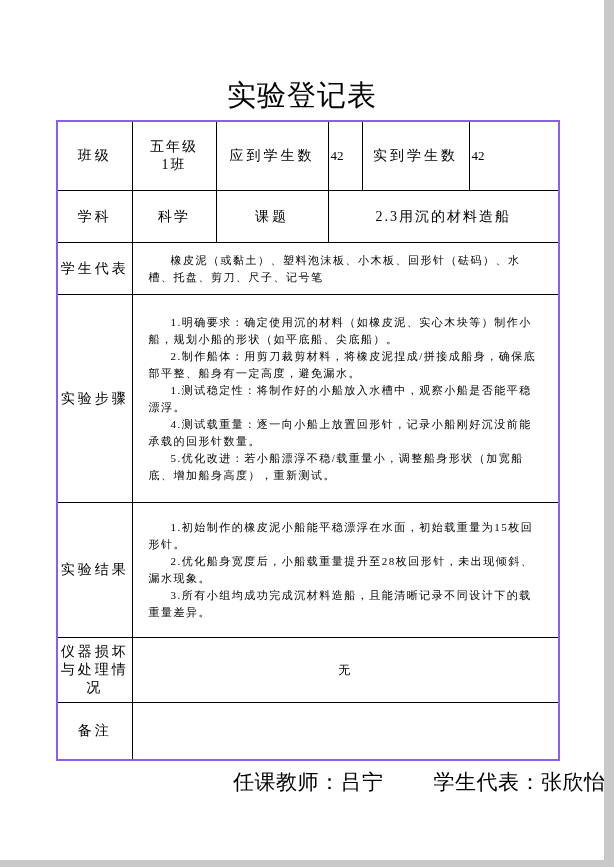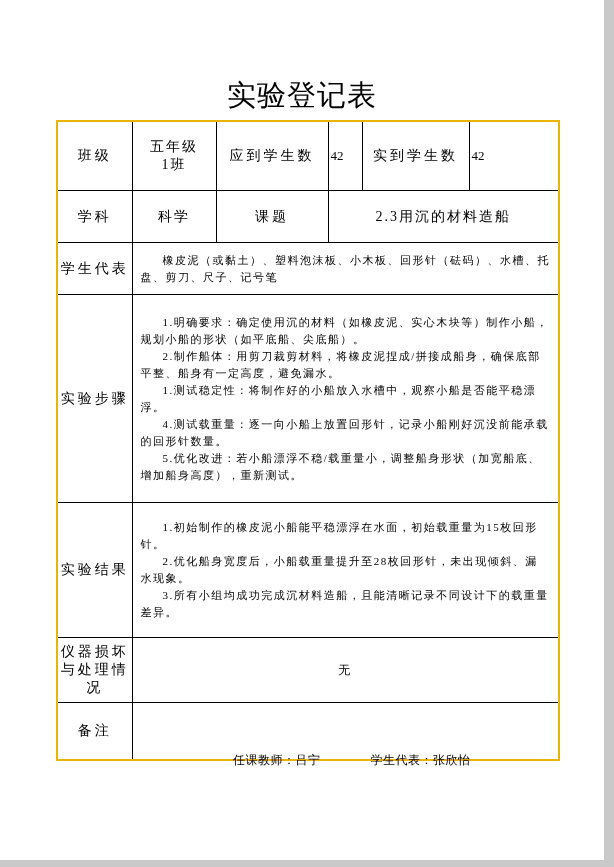--- a/index.html
+++ b/index.html
@@ -20,47 +20,47 @@
   .title {
     position: absolute; top: 76px; left: 0; width: 604px;
     text-align: center; margin: 0;
     font-size: 29px; font-weight: normal; letter-spacing: 1px;
   }
 
   table.form {
     position: absolute; top: 120px; left: 56px;
     width: 502px; table-layout: fixed;
     border-collapse: collapse;
-    border: 2px solid #eab308;
+    border: 2px solid #8b5cf6;
   }
   table.form td {
     border: 1.5px solid #000;
     vertical-align: middle;
     overflow: hidden;
   }
   td.lbl {
     text-align: center; font-size: 14px; letter-spacing: 3px;
     padding: 2px;
   }
   td.val {
     text-align: center; font-size: 14px; letter-spacing: 2px;
     padding: 16px;
   }
   td.num { font-size: 13px; padding: 2px; }
   td.content {
     font-size: 11px; line-height: 17px; letter-spacing: 1.5px;
-    padding: 6px 8px; text-align: left; margin-top: 7px;
+    padding: 6px 16px; text-align: left; margin-top: 7px;
   }
   td.content p { margin: 0; text-indent: 2em; }
   td.centerval { text-align: center; font-size: 12px; letter-spacing: 2px; }
 
   .footer {
-    position: absolute; top: 752px; left: 233px;
+    position: absolute; top: 768px; left: 233px;
     font-family: Liberation Mono, monospace;
-    font-size: 12px; letter-spacing: 0.5px;
+    font-size: 21px; letter-spacing: 0.5px;
     white-space: nowrap;
   }
   .footer .sig-gap { display: inline-block; width: 50px; }
 </style>
 </head>
 <body>
 
 <div class="page">
 
   <h1 class="title">实验登记表</h1>

